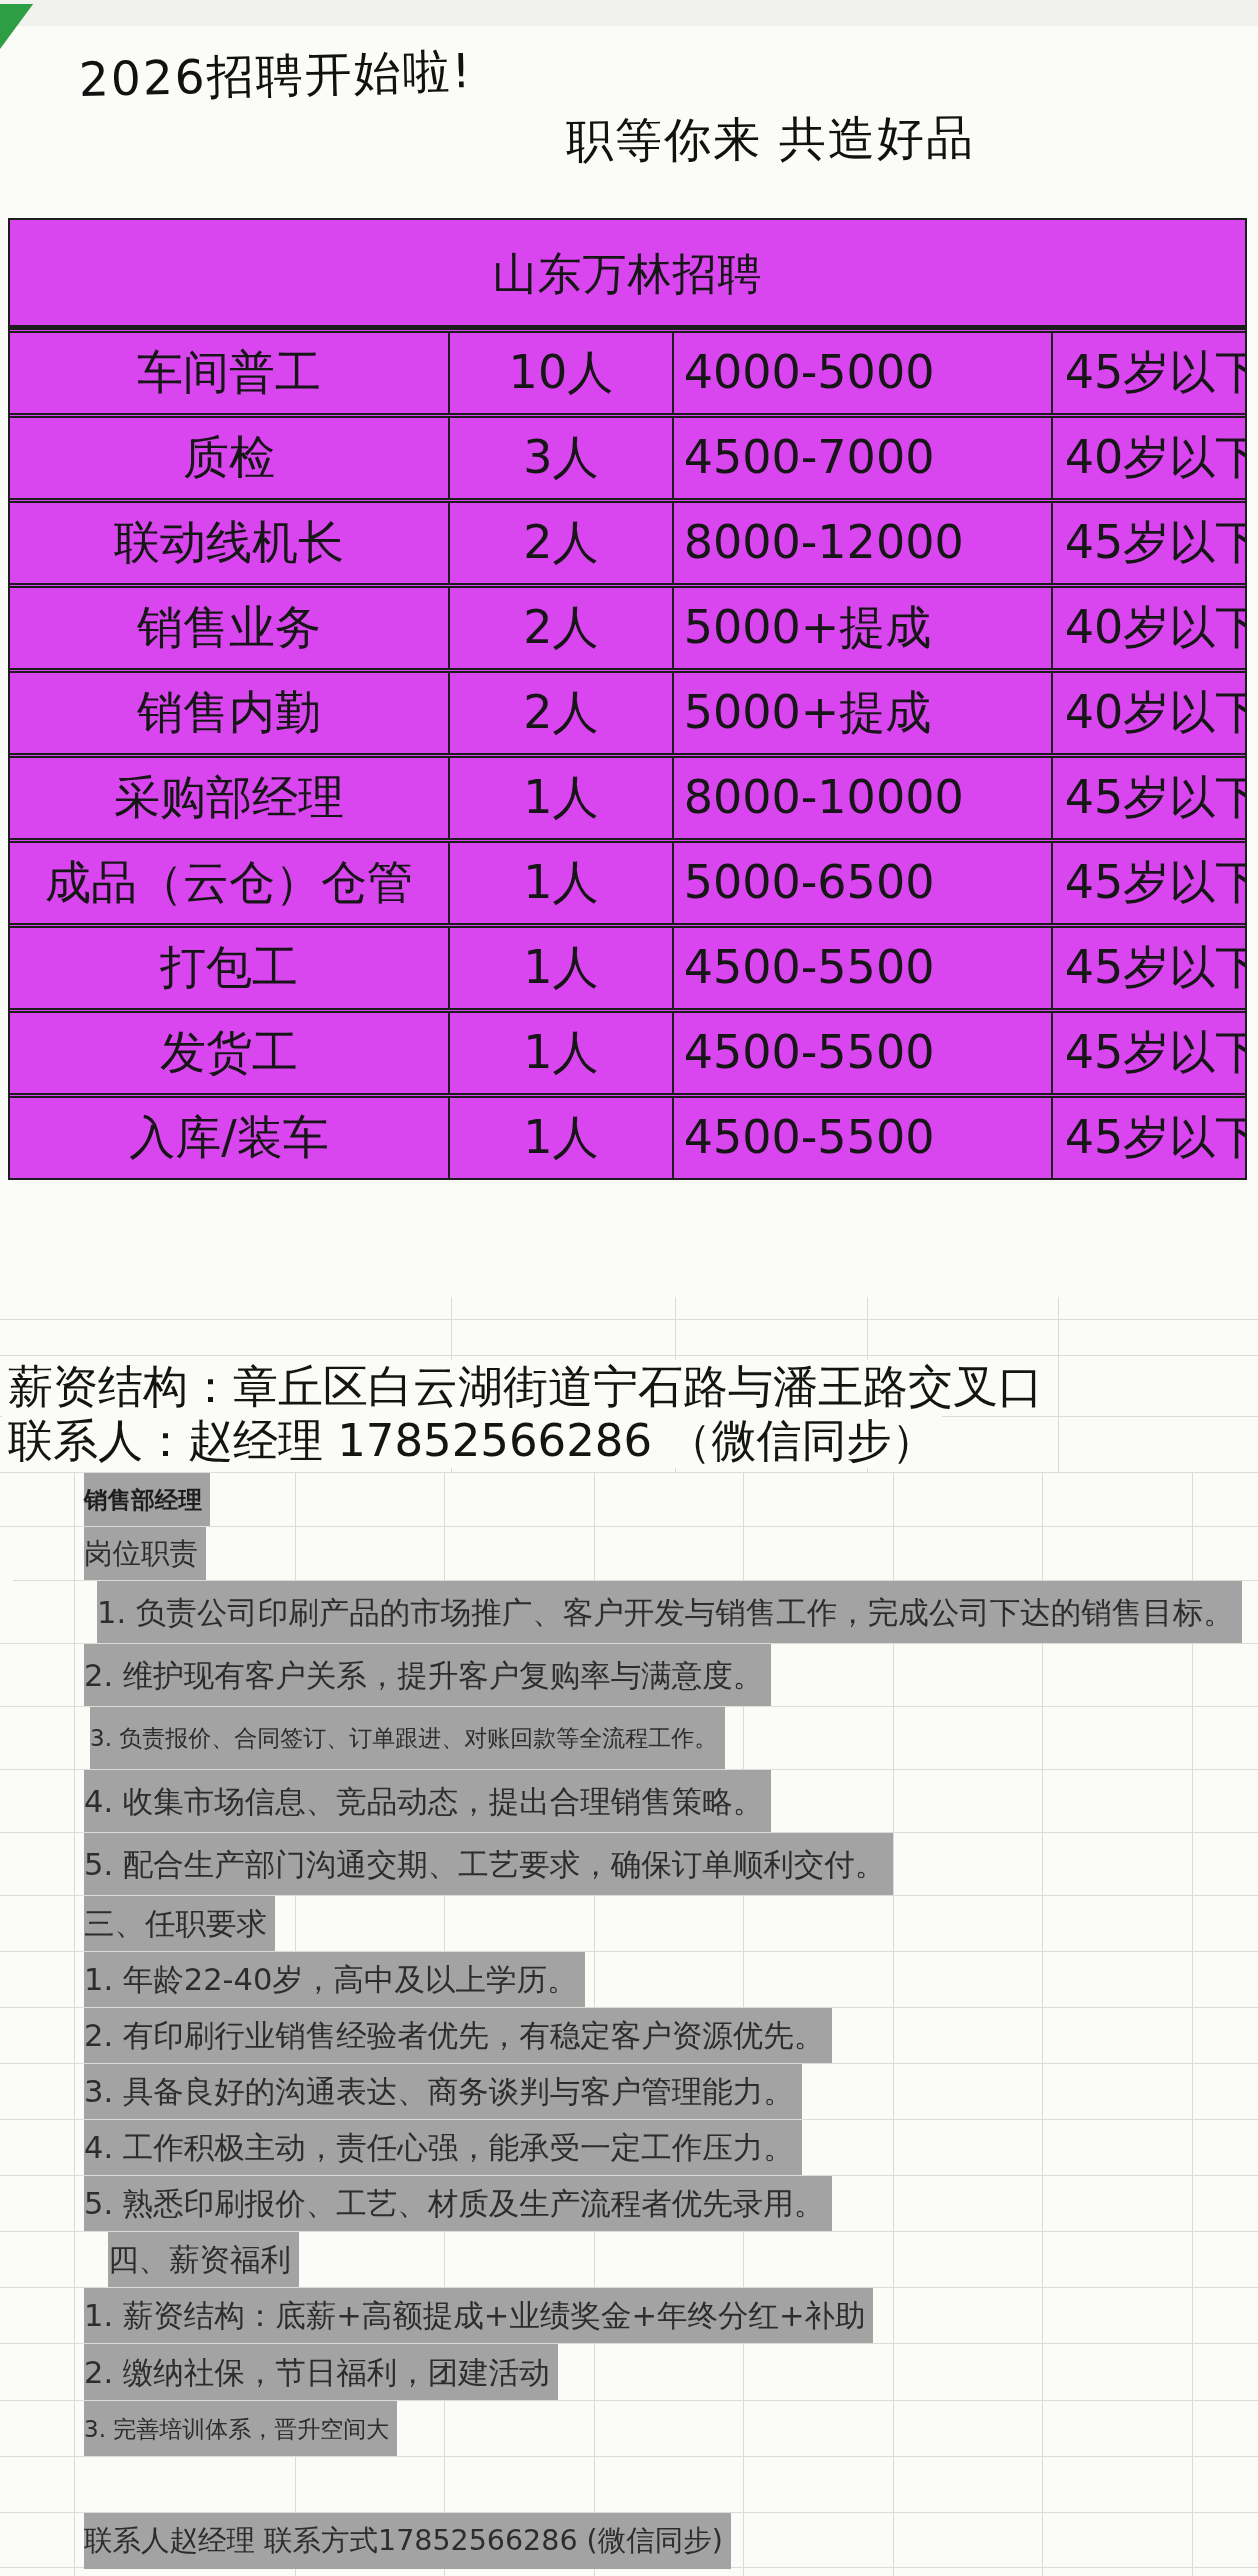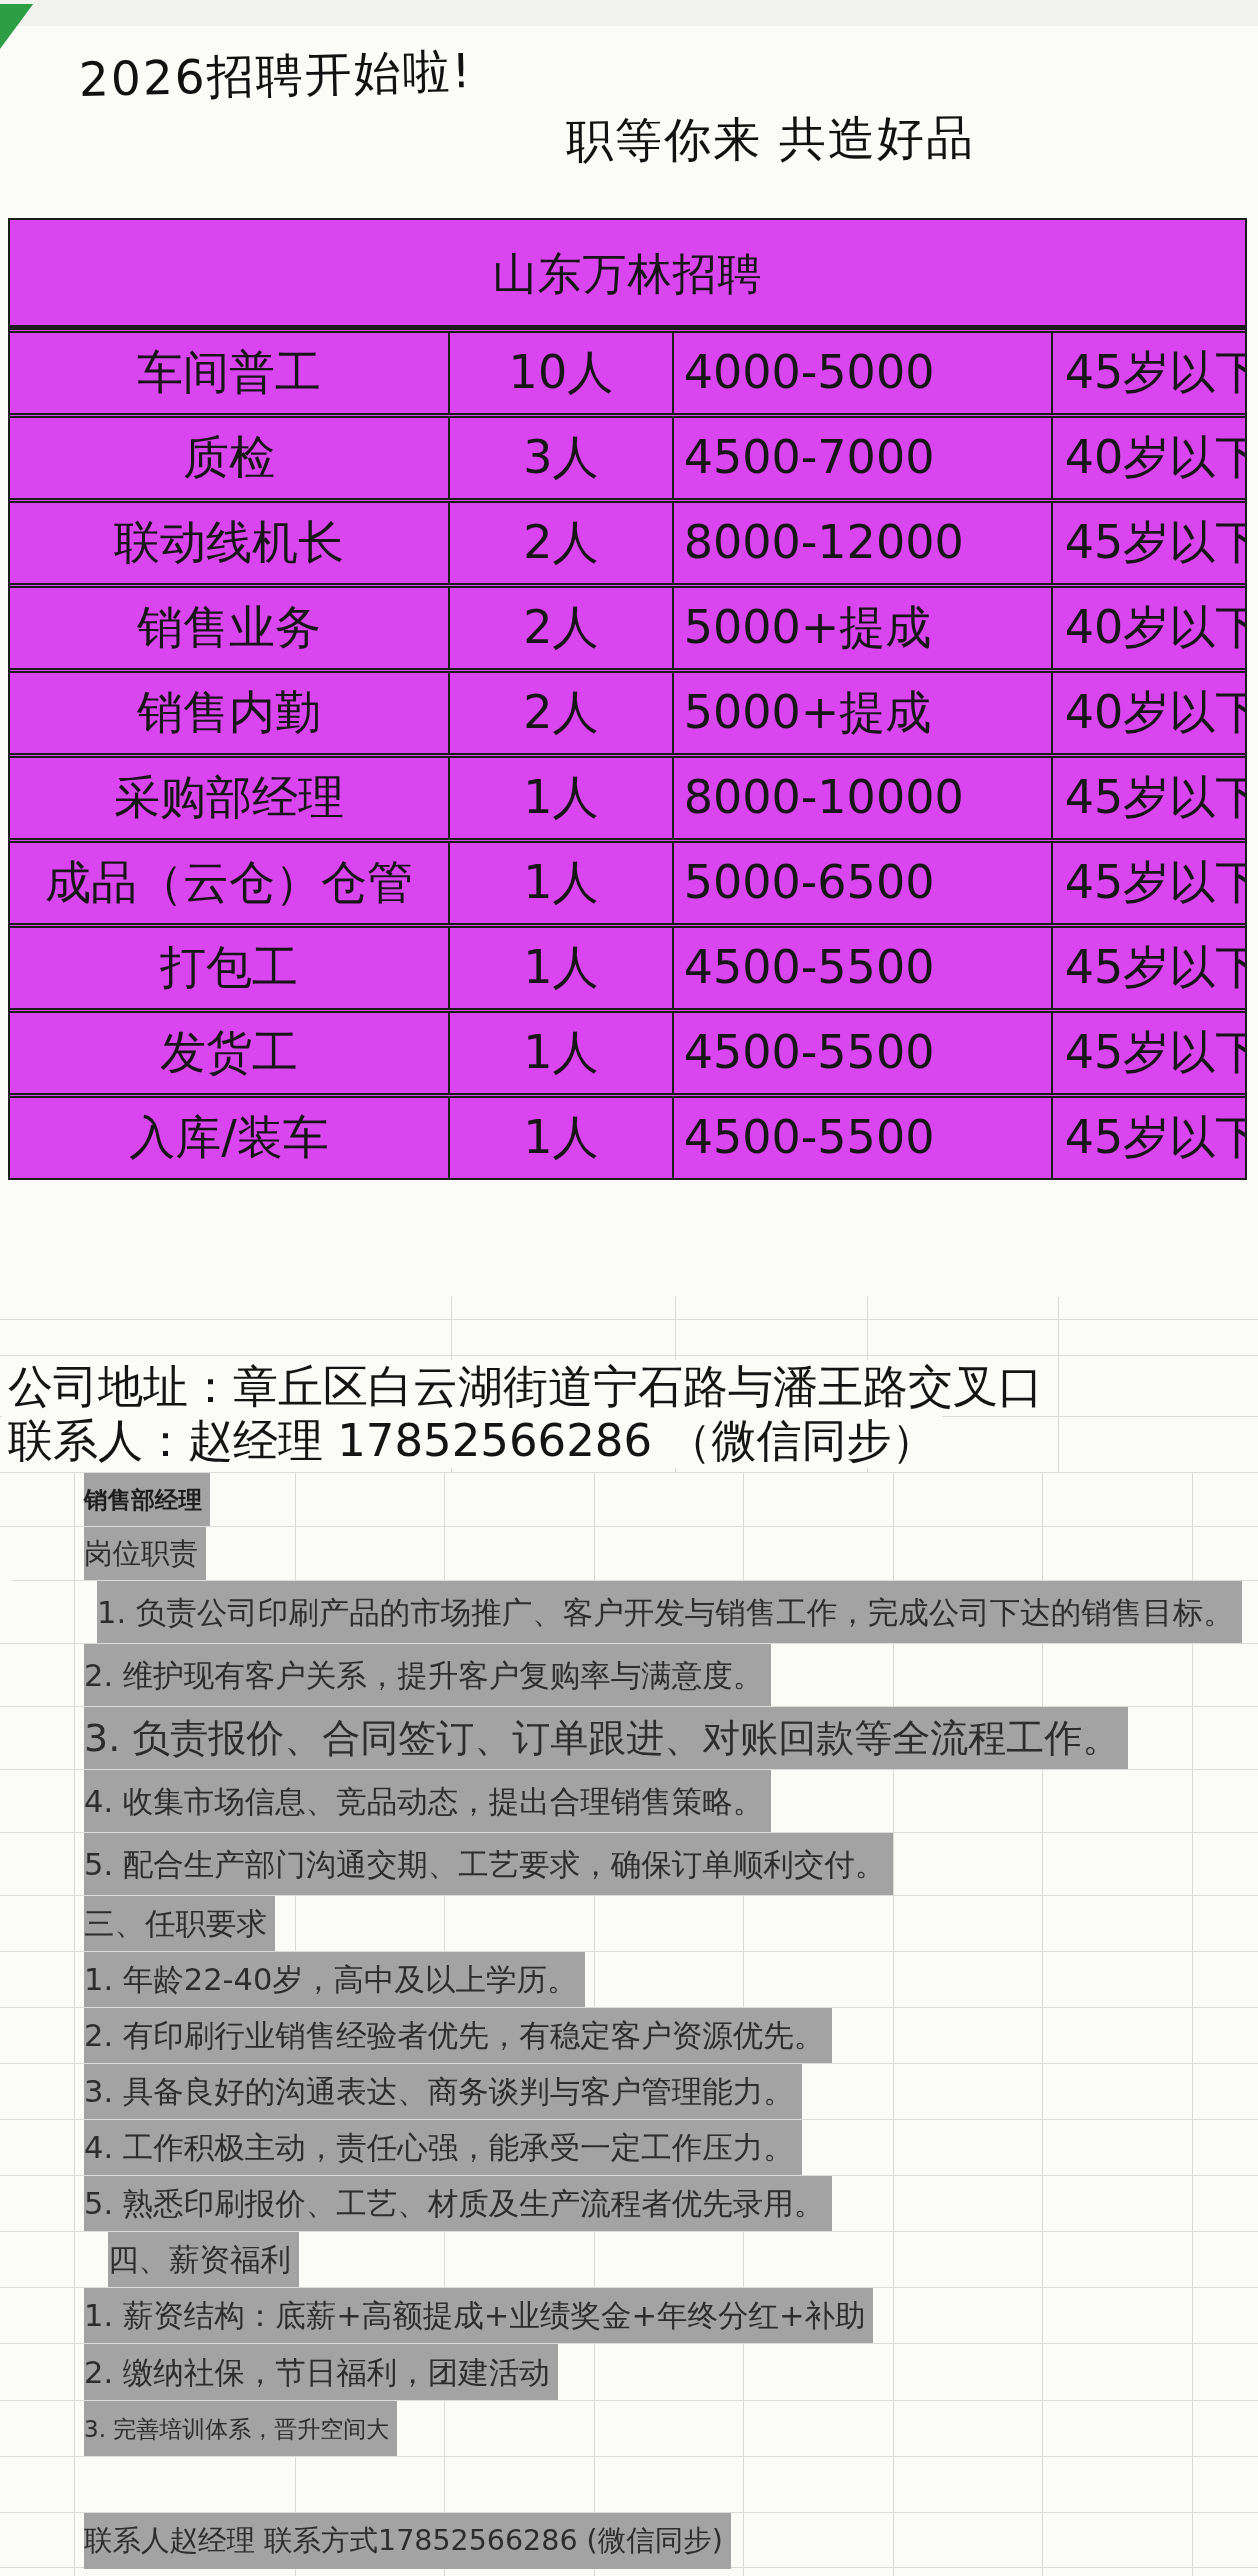--- a/index.html
+++ b/index.html
@@ -147,28 +147,28 @@
       <div>45岁以下</div>
     </div>
     <div class="t-row data">
       <div>入库/装车</div>
       <div>1人</div>
       <div>4500-5500</div>
       <div>45岁以下</div>
     </div>
   </div>
 
-  <div class="addr" style="top:1360px;">公司地址：章丘区白云湖街道宁石路与潘王路交叉口</div>
+  <div class="addr" style="top:1360px;">薪资结构：章丘区白云湖街道宁石路与潘王路交叉口</div>
   <div class="addr" style="top:1414px;">联系人：赵经理 17852566286 （微信同步）</div>
 
   <div class="drow bold" style="top:1472px;height:54px;line-height:54px;font-size:23.6px;"><span>销售部经理</span></div>
   <div class="drow" style="top:1526px;height:54px;line-height:54px;font-size:28.5px;"><span>岗位职责</span></div>
   <div class="drow" style="top:1580px;height:63px;line-height:63px;font-size:30.5px;margin-left:13px;"><span>1. 负责公司印刷产品的市场推广、客户开发与销售工作，完成公司下达的销售目标。</span></div>
   <div class="drow" style="top:1643px;height:63px;line-height:63px;font-size:30.5px;"><span>2. 维护现有客户关系，提升客户复购率与满意度。</span></div>
-  <div class="drow" style="top:1706px;height:63px;line-height:63px;font-size:38px;"><span>3. 负责报价、合同签订、订单跟进、对账回款等全流程工作。</span></div>
+  <div class="drow" style="top:1706px;height:63px;line-height:63px;font-size:23px;padding-left:6px;"><span>3. 负责报价、合同签订、订单跟进、对账回款等全流程工作。</span></div>
   <div class="drow" style="top:1769px;height:63px;line-height:63px;font-size:30.5px;"><span>4. 收集市场信息、竞品动态，提出合理销售策略。</span></div>
   <div class="drow" style="top:1832px;height:63px;line-height:63px;font-size:30.5px;"><span>5. 配合生产部门沟通交期、工艺要求，确保订单顺利交付。</span></div>
   <div class="drow" style="top:1895px;height:56px;line-height:56px;font-size:30.5px;"><span>三、任职要求</span></div>
   <div class="drow" style="top:1951px;height:56px;line-height:56px;font-size:30.5px;"><span>1. 年龄22-40岁，高中及以上学历。</span></div>
   <div class="drow" style="top:2007px;height:56px;line-height:56px;font-size:30.5px;"><span>2. 有印刷行业销售经验者优先，有稳定客户资源优先。</span></div>
   <div class="drow" style="top:2063px;height:56px;line-height:56px;font-size:30.5px;"><span>3. 具备良好的沟通表达、商务谈判与客户管理能力。</span></div>
   <div class="drow" style="top:2119px;height:56px;line-height:56px;font-size:30.5px;"><span>4. 工作积极主动，责任心强，能承受一定工作压力。</span></div>
   <div class="drow" style="top:2175px;height:56px;line-height:56px;font-size:30.5px;"><span>5. 熟悉印刷报价、工艺、材质及生产流程者优先录用。</span></div>
   <div class="drow" style="top:2231px;height:56px;line-height:56px;font-size:30.5px;padding-left:24px;"><span>四、薪资福利</span></div>
   <div class="drow" style="top:2287px;height:56px;line-height:56px;font-size:30.5px;"><span>1. 薪资结构：底薪+高额提成+业绩奖金+年终分红+补助</span></div>

